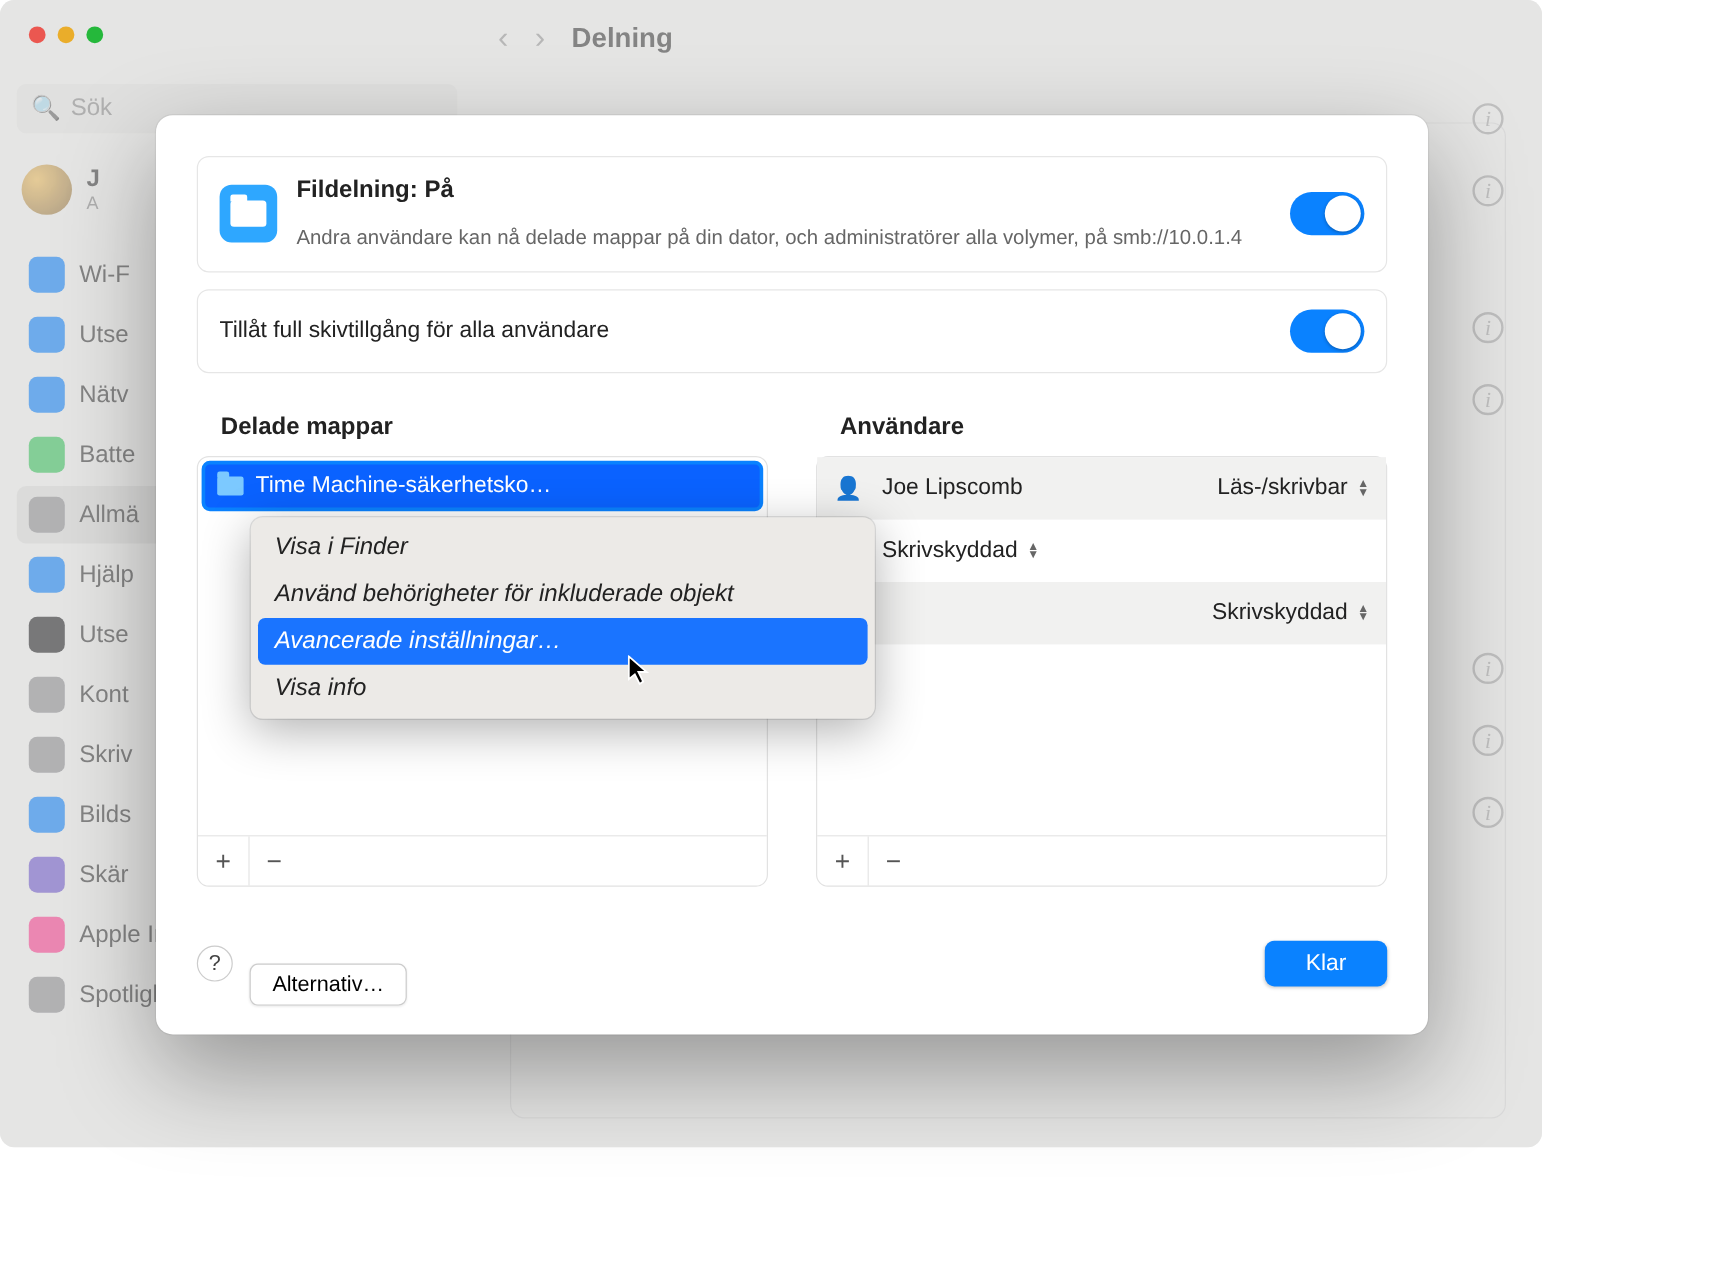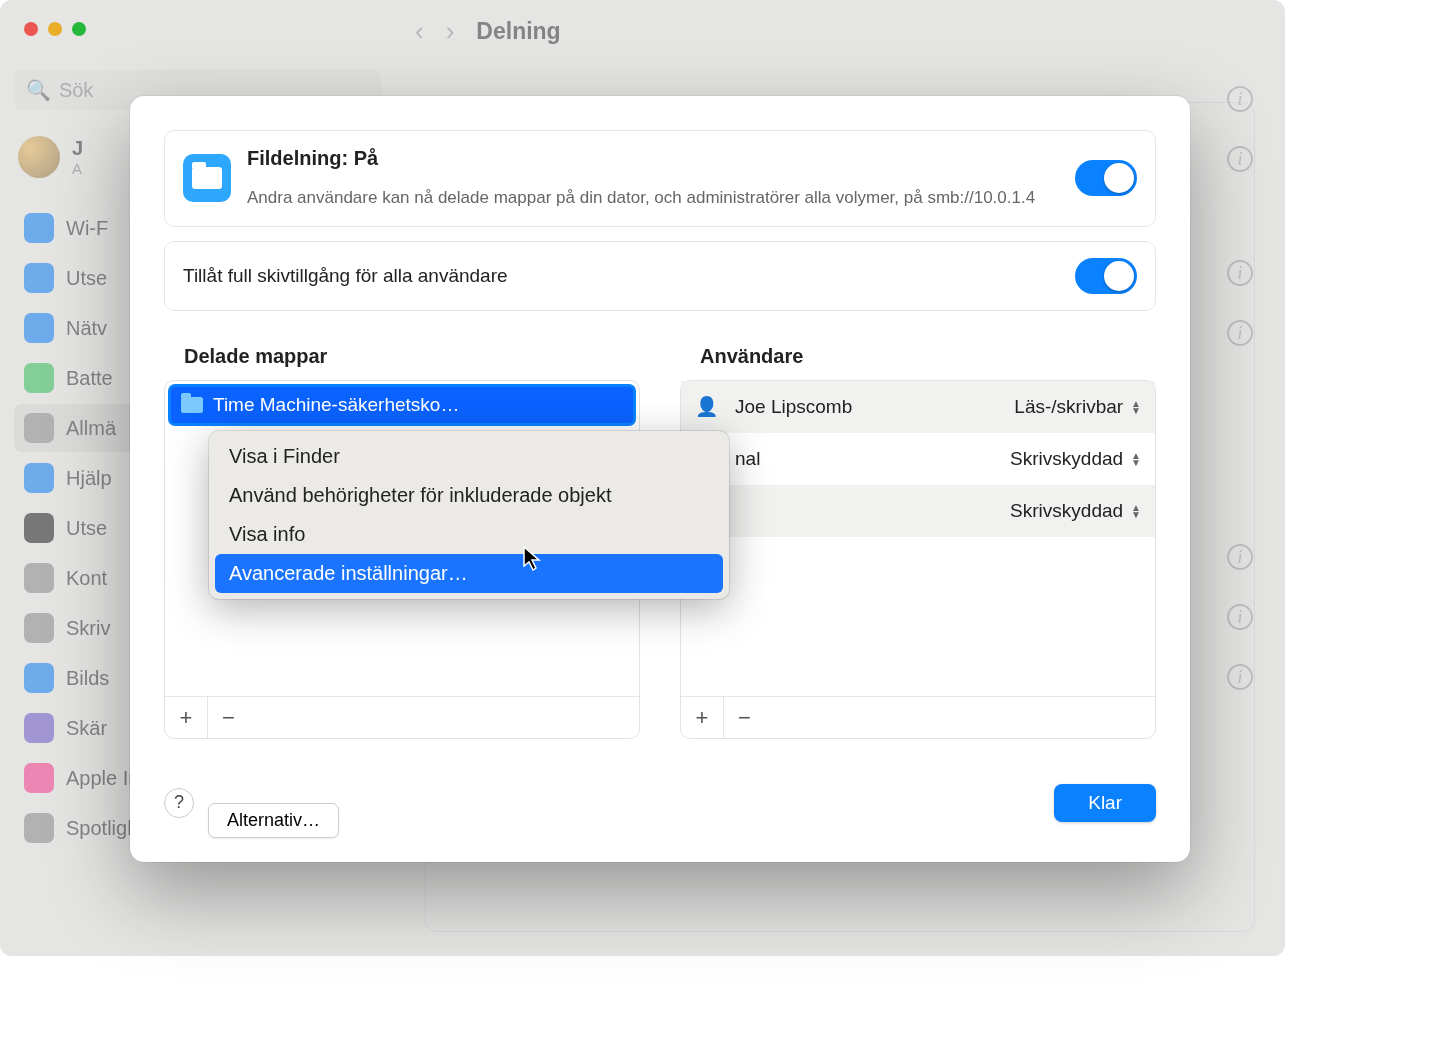--- a/index.html
+++ b/index.html
@@ -61,21 +61,21 @@
 .folder-icon::before { content: ""; position: absolute; top: -4px; left: 0; width: 10px; height: 5px; background: #7cc9ff; border-radius: 2px 2px 0 0; }
 
 .user-row2 { display: flex; align-items: center; height: 52px; padding: 0 14px; font-size: 19px; }
 .user-row2.alt { background: #f1f1f0; }
 .u-icon { width: 26px; margin-right: 14px; color: #555; }
 .u-name { flex: 1; color: #222; }
 .u-perm { color: #222; margin-right: 8px; }
 .u-arrows { display: flex; flex-direction: column; line-height: 7px; color: #666; font-size: 10px; }
 
 .ctx-menu { position: absolute; top: 50px; left: 44px; width: 520px; background: #eceae7; border-radius: 10px; box-shadow: 0 10px 40px rgba(0,0,0,0.3), 0 0 0 1px rgba(0,0,0,0.1); padding: 6px; z-index: 10; }
-.ctx-item { padding: 8px 14px; font-size: 20px; color: #222; border-radius: 6px; cursor: default; }
+.ctx-item { padding: 8px 14px; font-size: 20px; color: #222; border-radius: 6px; cursor: default; font-style: italic; }
 .ctx-item.sel { background: #1a74ff; color: #fff; }
 
 .cursor { position: absolute; top: 165px; left: 358px; z-index: 11; pointer-events: none; }
 
 .modal-footer { display: flex; align-items: center; gap: 14px; margin-top: 28px; }
 .help-btn { width: 30px; height: 30px; border: 1px solid #ccc; border-radius: 50%; display: flex; align-items: center; justify-content: center; font-size: 18px; color: #444; background: #fff; cursor: pointer; }
 .options-btn { padding: 6px 18px; border: 1px solid #ccc; border-radius: 7px; background: #fff; font-size: 18px; cursor: pointer; box-shadow: 0 1px 2px rgba(0,0,0,0.08); margin-top: 36px; }
 .spacer { flex: 1; }
 .done-btn { padding: 8px 34px; background: #0a82ff; color: #fff; border: none; border-radius: 8px; font-size: 19px; font-weight: 500; cursor: pointer; box-shadow: 0 1px 3px rgba(0,0,0,0.2); }
 </style>
@@ -204,22 +204,22 @@
   <div class="lists-row">
     <div class="list-box">
       <div class="list-body">
         <div class="folder-row">
           <div class="folder-icon"></div>
           <span>Time Machine-säkerhetsko…</span>
         </div>
         <div class="ctx-menu" id="ctx-menu">
             <div class="ctx-item">Visa i Finder</div>
             <div class="ctx-item">Använd behörigheter för inkluderade objekt</div>
+            <div class="ctx-item sel">Avancerade inställningar…</div>
             <div class="ctx-item">Visa info</div>
-            <div class="ctx-item sel">Avancerade inställningar…</div>
           </div>
         <svg class="cursor" width="20" height="26" viewBox="0 0 20 26">
           <path d="M1 1 L1 20 L6 16 L10 24 L13 22 L9 14 L16 14 Z" fill="#000" stroke="#fff" stroke-width="1.5"></path>
         </svg>
       </div>
       <div class="list-footer">
         <div class="pm-btn">+</div>
         <div class="pm-btn">−</div>
       </div>
     </div>
@@ -230,21 +230,20 @@
             <div class="u-icon">👤</div>
     <div class="u-name">Joe Lipscomb</div>
     <div class="u-perm">Läs-/skrivbar</div>
     <div class="u-arrows">
               <span>▲</span>
               <span>▼</span>
             </div>
           </div>
           <div class="user-row2">
             <div class="u-icon">👤</div>
-    <div class="u-name">nal</div>
     <div class="u-perm">Skrivskyddad</div>
     <div class="u-arrows">
               <span>▲</span>
               <span>▼</span>
             </div>
           </div>
           <div class="user-row2 alt">
             <div class="u-icon"></div>
     <div class="u-name"></div>
     <div class="u-perm">Skrivskyddad</div>

